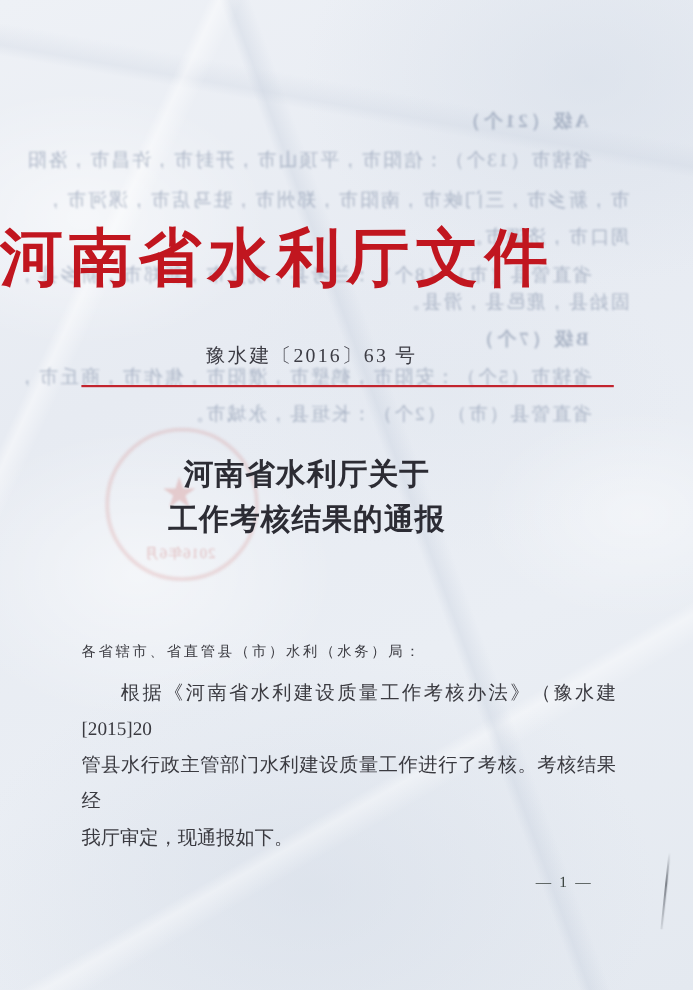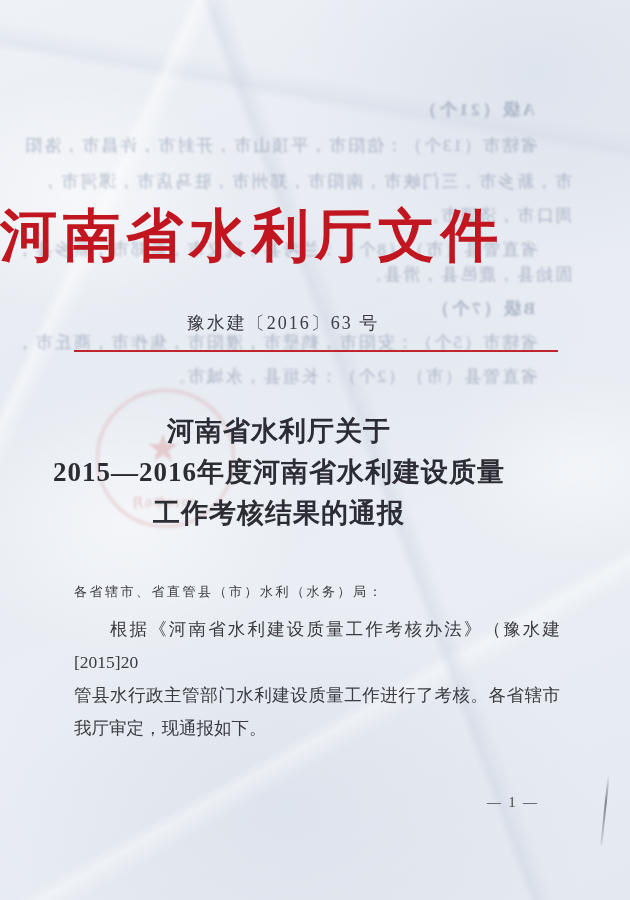--- a/index.html
+++ b/index.html
@@ -115,29 +115,28 @@
   <div class="seal-date">2016年6月</div>
 
   <div class="letterhead-title">河南省水利厅文件</div>
 
   <div class="doc-number">豫水建〔2016〕63 号</div>
 
   <div class="red-rule"></div>
 
   <div class="doc-title">
     <div>河南省水利厅关于</div>
-    <div>2015—2016年度河南省水利建设质量</div>
     <div>工作考核结果的通报</div>
   </div>
 
   <div class="salutation">各省辖市、省直管县（市）水利（水务）局：</div>
 
   <div class="body-text">
     <div class="jline indent">根据《河南省水利建设质量工作考核办法》（豫水建[2015]20</div>
-    <div class="jline">管县水行政主管部门水利建设质量工作进行了考核。各省辖市</div>
+    <div class="jline">管县水行政主管部门水利建设质量工作进行了考核。考核结果经</div>
     <div>我厅审定，现通报如下。</div>
   </div>
 
   <div class="page-number">— 1 —</div>
 
   <div class="edge-crease"></div>
 
 </div>
 
 </body></html>

